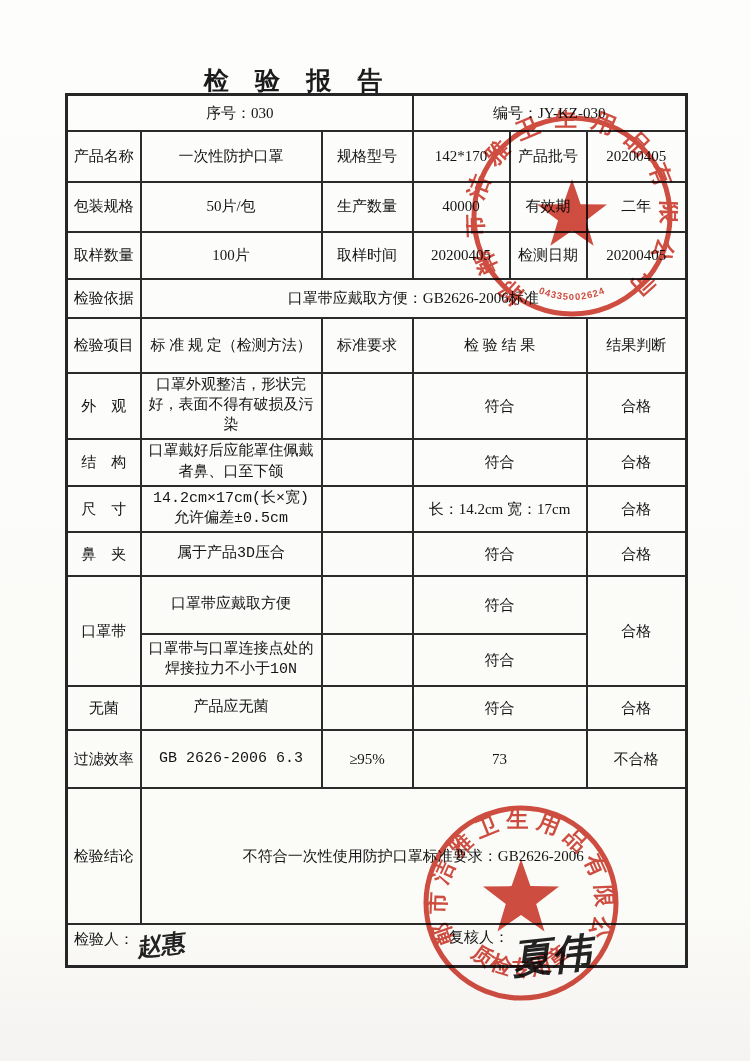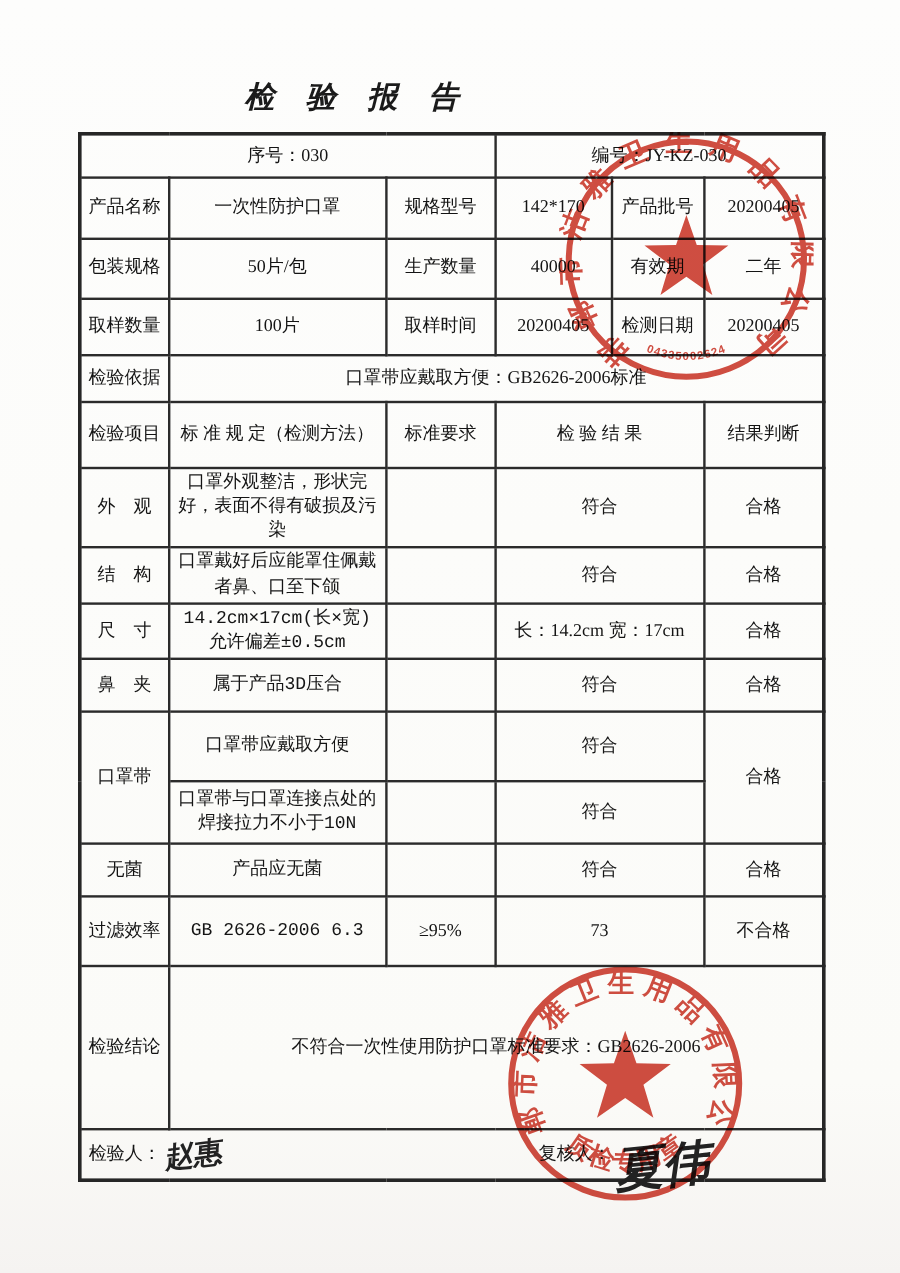--- a/index.html
+++ b/index.html
@@ -8,24 +8,24 @@
     background:#fbfbf9;
     font-family:"Liberation Serif","DejaVu Serif",serif;
     color:#141414;
     position:relative;
     overflow:hidden;
   }
   .page{position:absolute;inset:0;background:linear-gradient(180deg,#fdfdfc 0%,#fbfbf8 85%,#f5f3f1 100%);}
   .title{
     position:absolute;top:64px;left:0;width:596px;
     text-align:center;font-size:25px;font-weight:bold;
-    letter-spacing:10px;color:#1b1b1b;font-style:italic;
+    letter-spacing:10px;color:#1b1b1b;
   }
   table.report{
-    position:absolute;left:65px;top:110px;
+    position:absolute;left:65px;top:93px;
     width:620px;border-collapse:collapse;table-layout:fixed;
     border:3px solid #262626;
   }
   table.report td{
     border:2px solid #2b2b2b;
     text-align:center;vertical-align:middle;
     font-size:15px;line-height:1.35;
     padding:2px 4px;
     overflow:visible;
   }
@@ -33,21 +33,21 @@
   td.std{font-size:14px;line-height:1.55;padding:2px 8px;font-family:Liberation Mono, monospace;}
   td.item{white-space:pre;}
   .h36{height:36px}.h51{height:51px}.h50{height:50px}.h47{height:47px}
   .h45{height:39px}.h55{height:55px}.h54{height:54px}.h56{height:44px}
   .h46{height:46px}.h44{height:44px}.h58{height:58px}.h52{height:52px}
   .h136{height:136px}.h42{height:42px}
   .sigrow-inner{
     display:flex;align-items:center;justify-content:space-between;
     padding:0 90px 0 6px;
   }
-  .siggroup{display:flex;align-items:center;}
+  .siggroup{display:flex;align-items:flex-start;}
   .signature{
     font-family:"DejaVu Sans","Liberation Sans",sans-serif;
     font-weight:bold;color:#222;
     display:inline-block;
   }
   .sig-inspector{
     font-size:24px;
     transform:rotate(-7deg) skewX(-10deg);
     margin-left:4px;
   }

